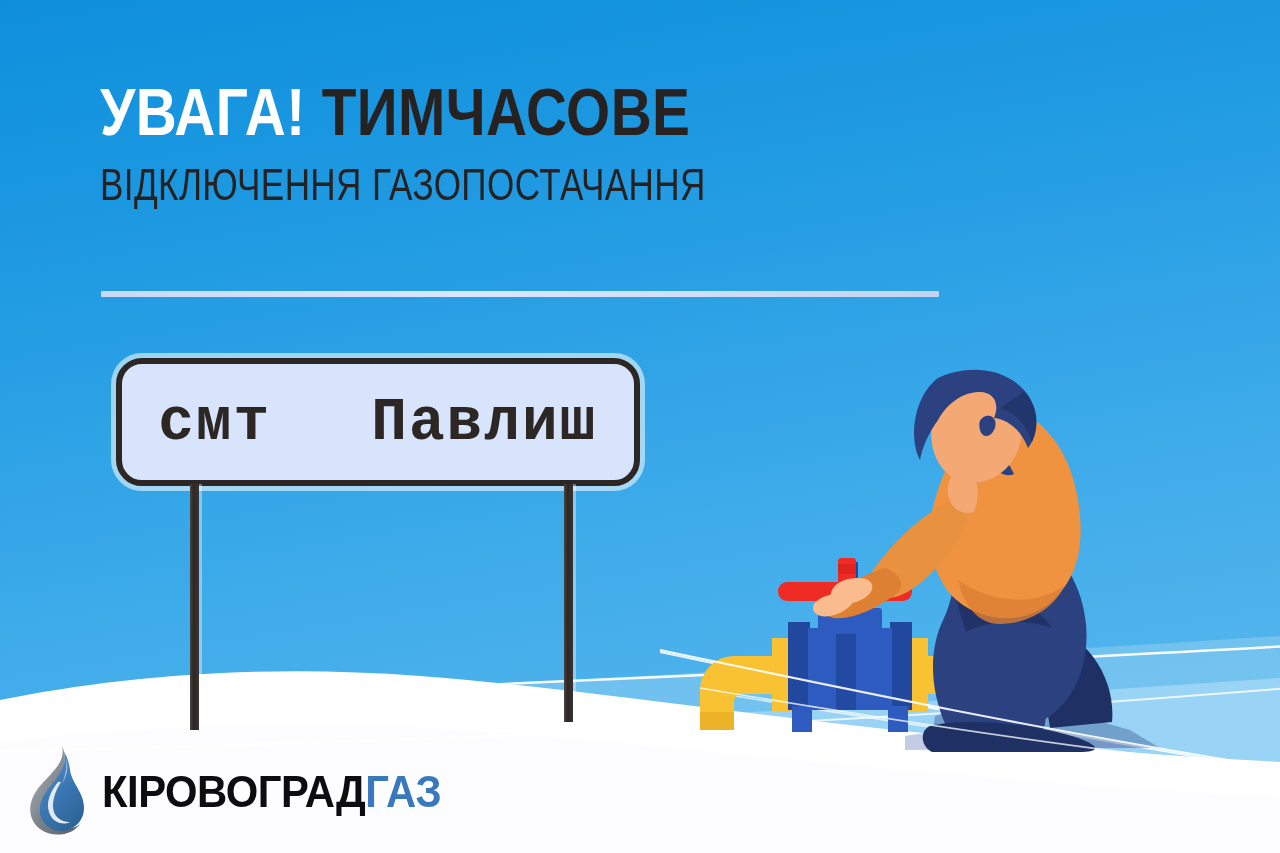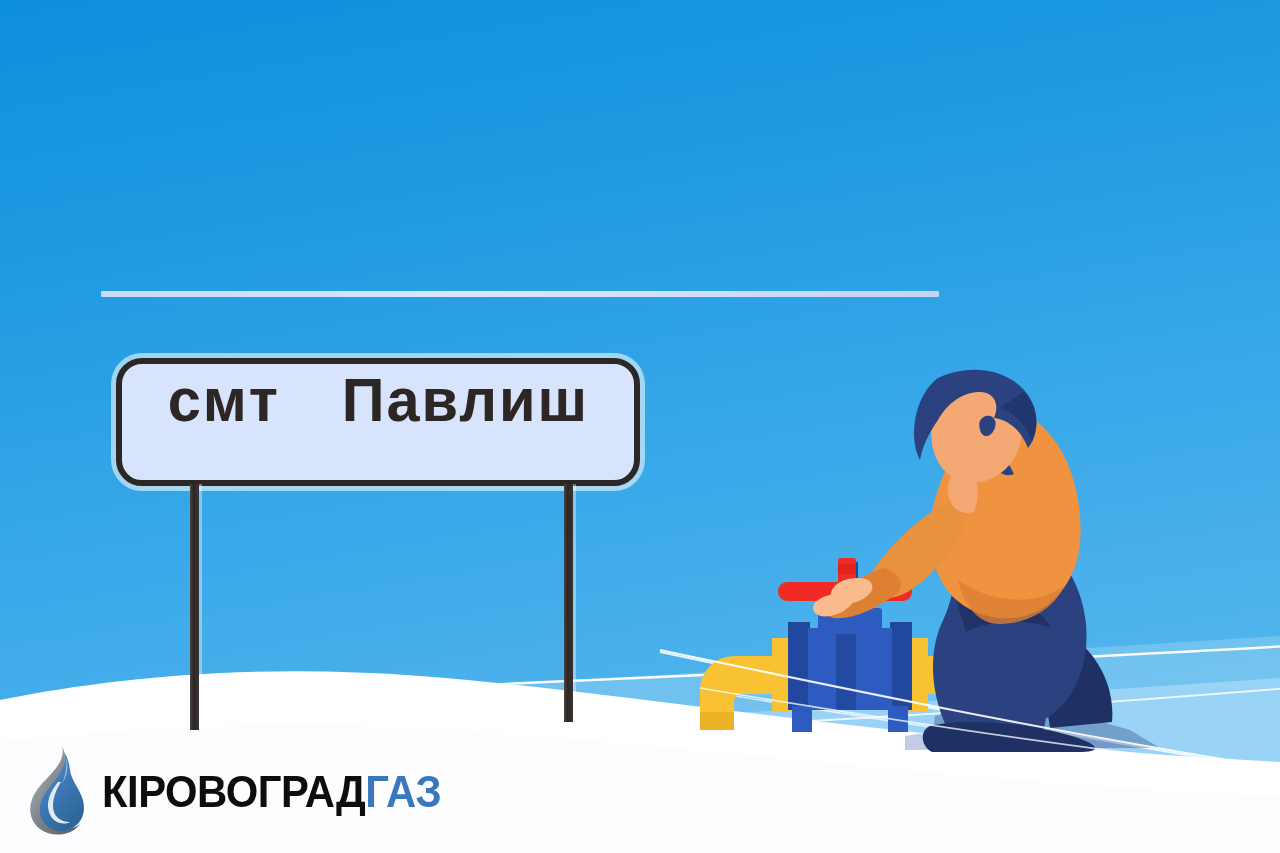--- a/index.html
+++ b/index.html
@@ -74,22 +74,23 @@
   .sign-panel {
     position: relative;
     width: 524px;
     height: 128px;
     box-sizing: border-box;
     background: #d7e4fb;
     border: 6px solid #2c2624;
     border-radius: 26px;
     box-shadow: 0 0 0 5px rgba(255,255,255,0.55);
     display: flex;
-    align-items: flex-start;
+    align-items: center;
     justify-content: center;
+    font-family: Liberation Mono, monospace;
   }
   .sign-text {
     color: #2c2624;
     font-size: 62px;
     font-weight: bold;
     letter-spacing: 2px;
     white-space: nowrap;
     transform: scaleX(0.96);
   }
   .sign-text .gap { display: inline-block; width: 26px; }
@@ -251,20 +252,27 @@
                C964,392 948,402 938,420 C928,434 922,448 920,460
                C908,438 914,396 938,378 Z" fill="#2b4180"></path>
       <path d="M1024,392 C1036,404 1040,424 1032,442 C1026,424 1014,412 1000,408 Z" fill="#21366d"></path>
 
     </g>
 
     <path d="M660,650 C840,688 1060,734 1290,770" fill="none" stroke="#ffffff" stroke-width="2" opacity="0.9"></path>
     <path d="M700,688 C900,722 1120,754 1290,772" fill="none" stroke="#ffffff" stroke-width="1.6" opacity="0.75"></path>
   </svg>
 
+  <div class="headline">
+    <div class="line1">
+      <span class="w-white">УВАГА!</span>
+      <span class="w-dark">ТИМЧАСОВЕ</span>
+    </div>
+    <div class="line2">ВІДКЛЮЧЕННЯ ГАЗОПОСТАЧАННЯ</div>
+  </div>
 
   <div class="divider"></div>
 
   <div class="sign-wrap">
     <div class="sign-panel">
       <div class="sign-text">
         <span>смт</span>
         <span class="gap"></span>
         <span>Павлиш</span>
       </div>

